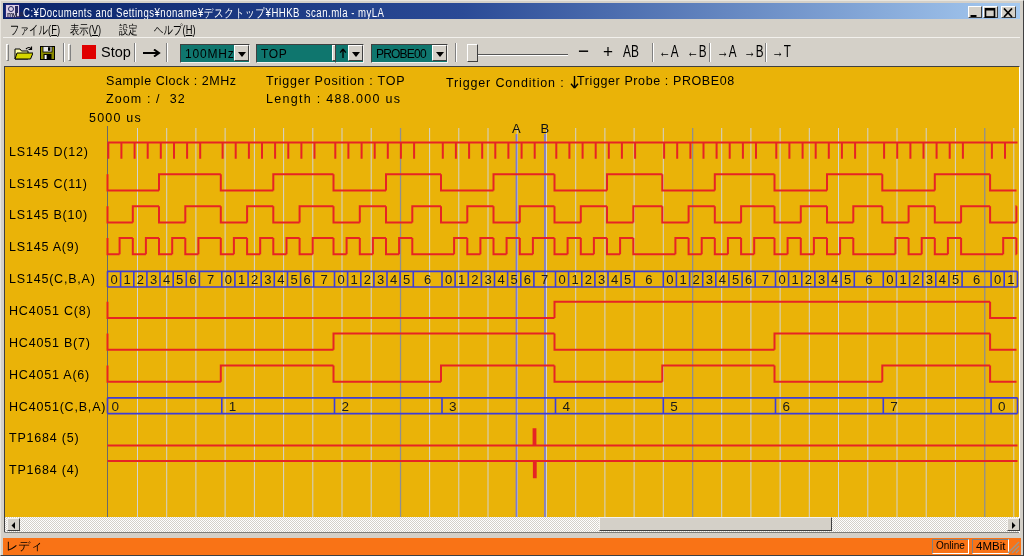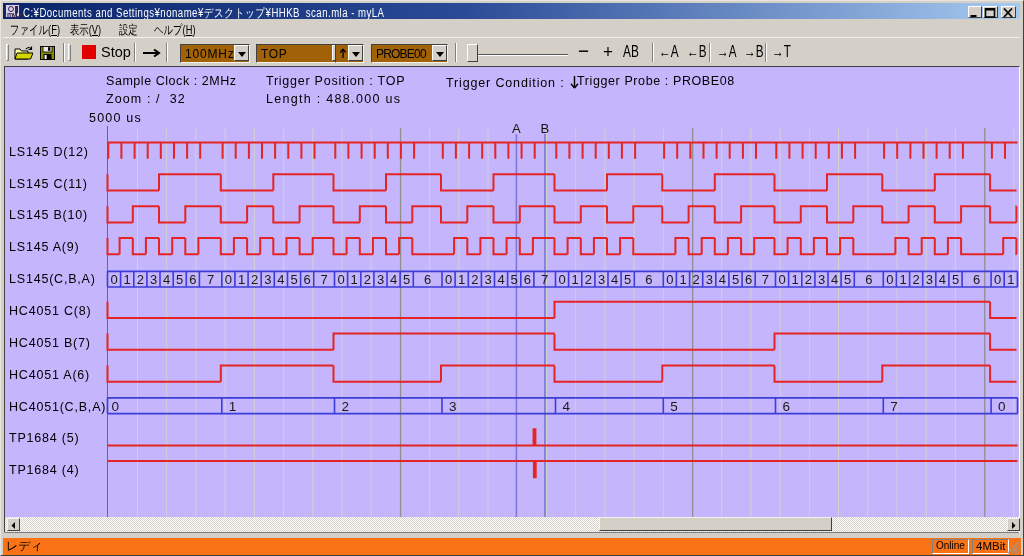--- a/index.html
+++ b/index.html
@@ -19,32 +19,32 @@
   border-top:1px solid #fff; border-left:1px solid #fff; border-right:1px solid #404040; border-bottom:1px solid #404040;
   color:#000; text-align:center;}
 .tbtn svg {display:inline-block; margin-top:1px;}
 
 #menu {left:3px; top:18.5px; width:1017px; height:18.5px; background:#d4d0c8; font-size:12px;}
 #menu span {position:absolute; top:3.5px; color:#000; transform:scaleX(0.745); transform-origin:0 0; font-size:12.5px; white-space:pre;}
 
 #toolbar {left:3px; top:37px; width:1017px; height:28.5px; background:#d4d0c8; border-top:1px solid #f2f0ec;}
 .grip {position:absolute; top:6px; height:17px; width:3px; border-top:1px solid #fff; border-left:1px solid #fff; border-right:1px solid #808080; border-bottom:1px solid #808080; background:#d4d0c8;}
 .tsep {position:absolute; top:5px; height:19px; width:2px; border-left:1px solid #808080; border-right:1px solid #fff;}
-.combo {position:absolute; top:6px; height:19px; background:#a16207;
+.combo {position:absolute; top:6px; height:19px; background:#0f766e;
   border-top:1.5px solid #404040; border-left:1.5px solid #404040; border-bottom:1.5px solid #f4f2ee; border-right:1.5px solid #f4f2ee; font-size:12px;}
 .combo .cb {position:absolute; right:0; top:0; width:15px; height:16px; background:#d4d0c8;
   border-top:1px solid #fff; border-left:1px solid #fff; border-right:1px solid #404040; border-bottom:1px solid #404040;}
 .combo .cb:after {content:""; position:absolute; left:3px; top:5.5px; border:4px solid transparent; border-top:5px solid #000;}
 .combo .cv {position:absolute; left:4px; top:1.5px; color:#000; letter-spacing:0.6px;}
 .tlab {position:absolute; top:6.5px; font-size:14px; color:#000; transform:scaleX(0.80); transform-origin:0 0; white-space:pre;}
 
 #client {left:4px; top:65.5px; width:1016px; height:467px;
   border-top:1.3px solid #404040; border-left:1.3px solid #404040;
   border-right:1px solid #fff; border-bottom:1px solid #fff; background:#fff;}
-#wavearea {position:absolute; left:0; top:0; width:1014px; height:450.7px; background:#c4b5fd; overflow:hidden;}
+#wavearea {position:absolute; left:0; top:0; width:1014px; height:450.7px; background:#eab308; overflow:hidden;}
 .rl {position:absolute; left:4px; font-size:12.5px; color:#000; letter-spacing:0.8px; white-space:pre;}
 #vsep {position:absolute; left:101.8px; top:59.5px; width:1.4px; height:391px; background:#6a6a6a;}
 .info {position:absolute; font-size:12.5px; color:#000; letter-spacing:0.35px; white-space:pre;}
 
 #hscroll {position:absolute; left:0px; top:450.7px; width:1014px; height:14.8px;
   background:#e9e7e2; background-image:conic-gradient(#fff 0 25%,#d4d0c8 0 50%,#fff 0 75%,#d4d0c8 0); background-size:2px 2px;}
 .sbtn {position:absolute; top:0.5px; width:13px; height:13px; background:#d4d0c8; line-height:0; text-align:center;
   border-top:1px solid #f4f2ee; border-left:1px solid #f4f2ee; border-right:1.3px solid #404040; border-bottom:1.3px solid #404040; color:#000;}
 .sbtn svg {display:inline-block; margin-top:1px;}
 #sthumb {position:absolute; left:594px; top:0px; width:233px; height:14px; background:#d4d0c8;

